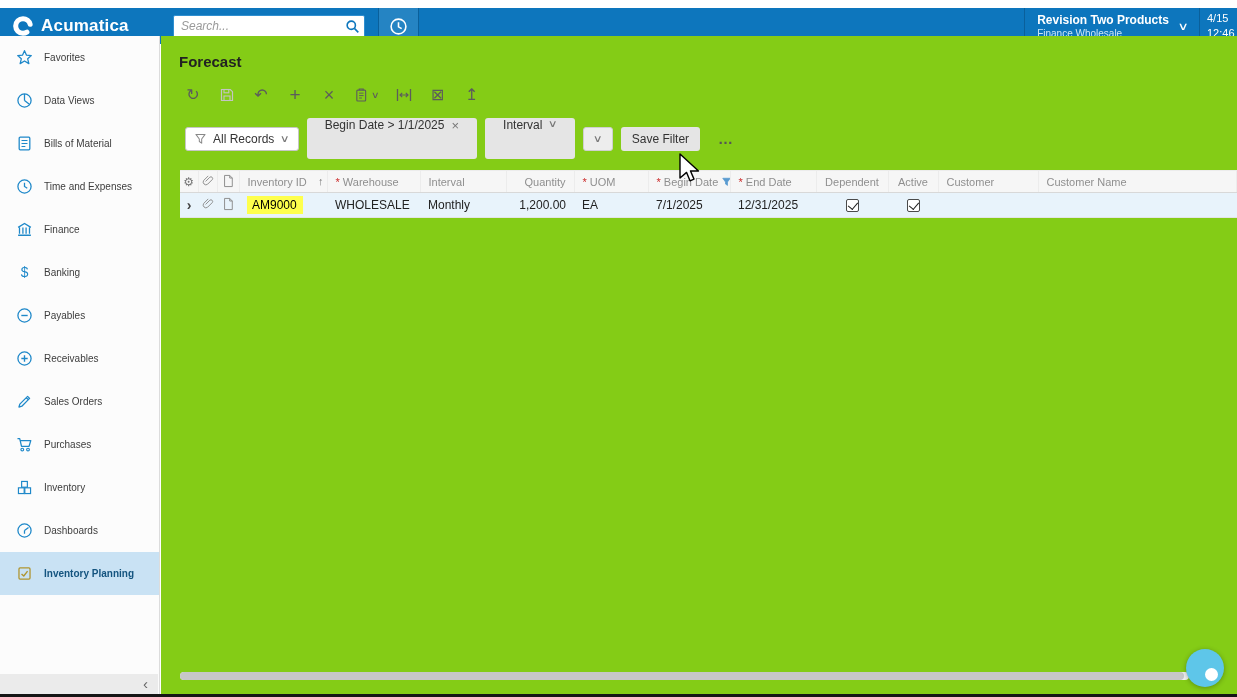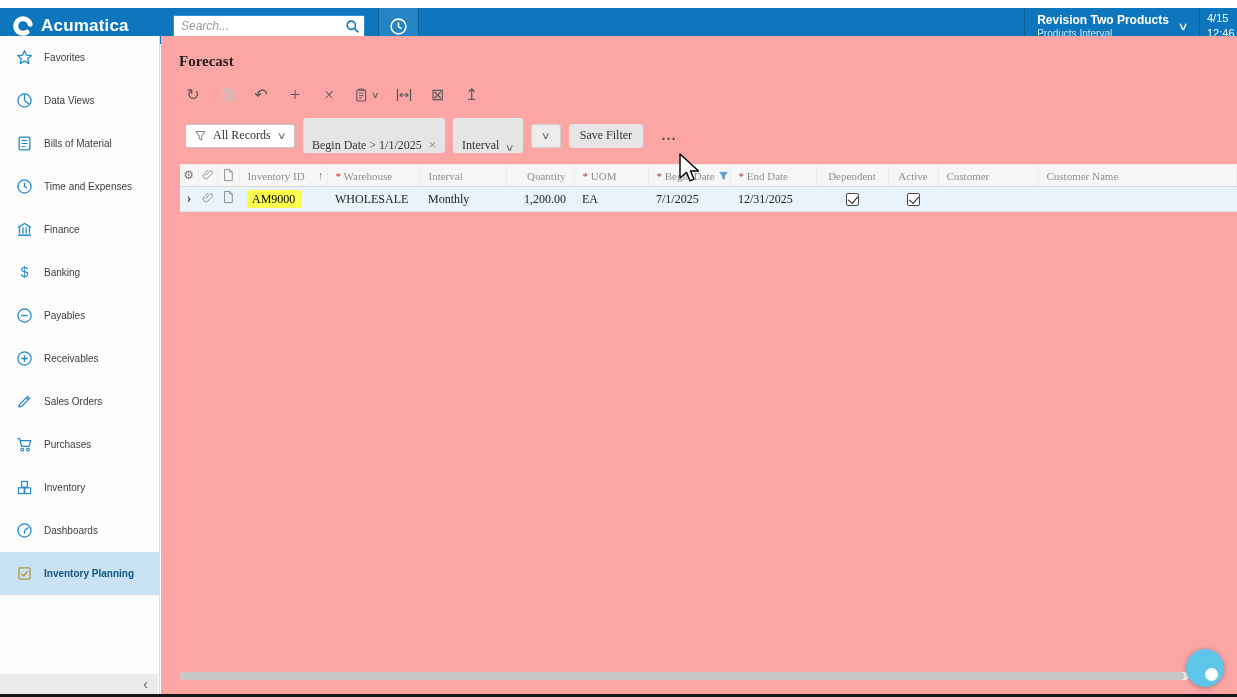--- a/index.html
+++ b/index.html
@@ -36,35 +36,35 @@
   }
   .side-item { height:43px; display:flex; align-items:center; gap:11px; padding-left:15px; cursor:pointer; }
   .sicon { width:18px; height:18px; display:flex; align-items:center; justify-content:center; flex:0 0 18px; }
   .slabel { font-size:10px; color:#3d3d3d; white-space:nowrap; }
   .side-item.pregap { margin-top:5px; }
   .side-item.active { background:#c9e2f4; }
   .side-item.active .slabel { color:#14547f; font-weight:bold; }
   .side-footer { position:absolute; left:0; right:1px; top:638px; bottom:0; background:#ebebeb; }
   .collapse-btn { position:absolute; right:10px; bottom:2px; font-size:15px; color:#666; cursor:pointer; }
   
-  .main { position:absolute; top:36px; left:161px; right:0; bottom:3px; background:#fca5a5; overflow:hidden;font-family:Liberation Serif, serif; }
+  .main { position:absolute; top:36px; left:161px; right:0; bottom:3px; background:#84cc16; overflow:hidden; }
   .page-title { margin:17px 0 0 18px; font-size:15px; font-weight:bold; color:#222; }
   .toolbar { display:flex; align-items:center; gap:16px; margin:15px 0 0 23px; }
   .tbtn { min-width:18px; height:20px; display:flex; align-items:center; justify-content:center;
           color:#5c5c5c; font-size:16px; line-height:20px; cursor:pointer; }
   .tbtn.glyph-add { font-size:19px; }
   .tbtn.glyph-del { font-size:18px; }
   .tbtn.disabled { color:#c4c4c4; cursor:default; }
   .tbtn-group { display:flex; align-items:center; gap:3px; cursor:pointer; }
   .mini-chev { font-size:9px; color:#5c5c5c; transform:scaleX(1.3); }
   
   .filterbar { display:flex; align-items:center; gap:8px; margin:13px 0 0 24px; }
   .records-select { display:flex; align-items:center; gap:7px; height:24px; padding:0 9px;
     border:1px solid #c6c6c6; border-radius:3px; background:#fff; font-size:12px; color:#333; cursor:pointer; }
-  .chip { display:flex; align-items:flex-end; gap:7px; height:35px; padding:0 9px; background:#e5e5e5;
+  .chip { display:flex; align-items:flex-start; gap:7px; height:41px; padding:0 18px; background:#e5e5e5;
           border-radius:3px; font-size:12px; color:#333; cursor:pointer; }
   .chip-x { color:#777; font-size:13px; cursor:pointer; }
   .chip-chev, .sel-chev { font-size:10px; color:#777; transform:scaleX(1.35); }
   .chev-box { width:30px; height:24px; border:1px solid #cfcfcf; border-radius:3px; background:#ededed;
               display:flex; align-items:center; justify-content:center; cursor:pointer; }
   .save-filter { height:24px; padding:0 11px; background:#e5e5e5; border-radius:3px; font-size:12px;
                  color:#333; display:flex; align-items:center; cursor:pointer; }
   .more-dots { margin-left:10px; color:#555; font-size:15px; font-weight:bold; letter-spacing:1px; cursor:pointer; }
   
   .gridwrap { margin:11px 0 0 19px; }
@@ -124,21 +124,21 @@
       <circle cx="9" cy="9" r="7" fill="none" stroke="#fff" stroke-width="1.5"></circle>
       <path d="M9 5v4.3l3 1.7" fill="none" stroke="#fff" stroke-width="1.5"></path>
     </svg>
   </div>
   <div class="tb-div"></div>
   <div class="tb-spacer"></div>
   <div class="tb-div"></div>
   <div class="tb-company">
     <div>
       <div class="company-name">Revision Two Products</div>
-      <div class="company-branch">Products Interval</div>
+      <div class="company-branch">Finance Wholesale</div>
     </div>
     <span class="tb-chev">∨</span>
   </div>
   <div class="tb-div"></div>
   <div class="tb-datetime">
     <div>4/15</div>
     <div>12:46</div>
   </div>
 </header>
 

